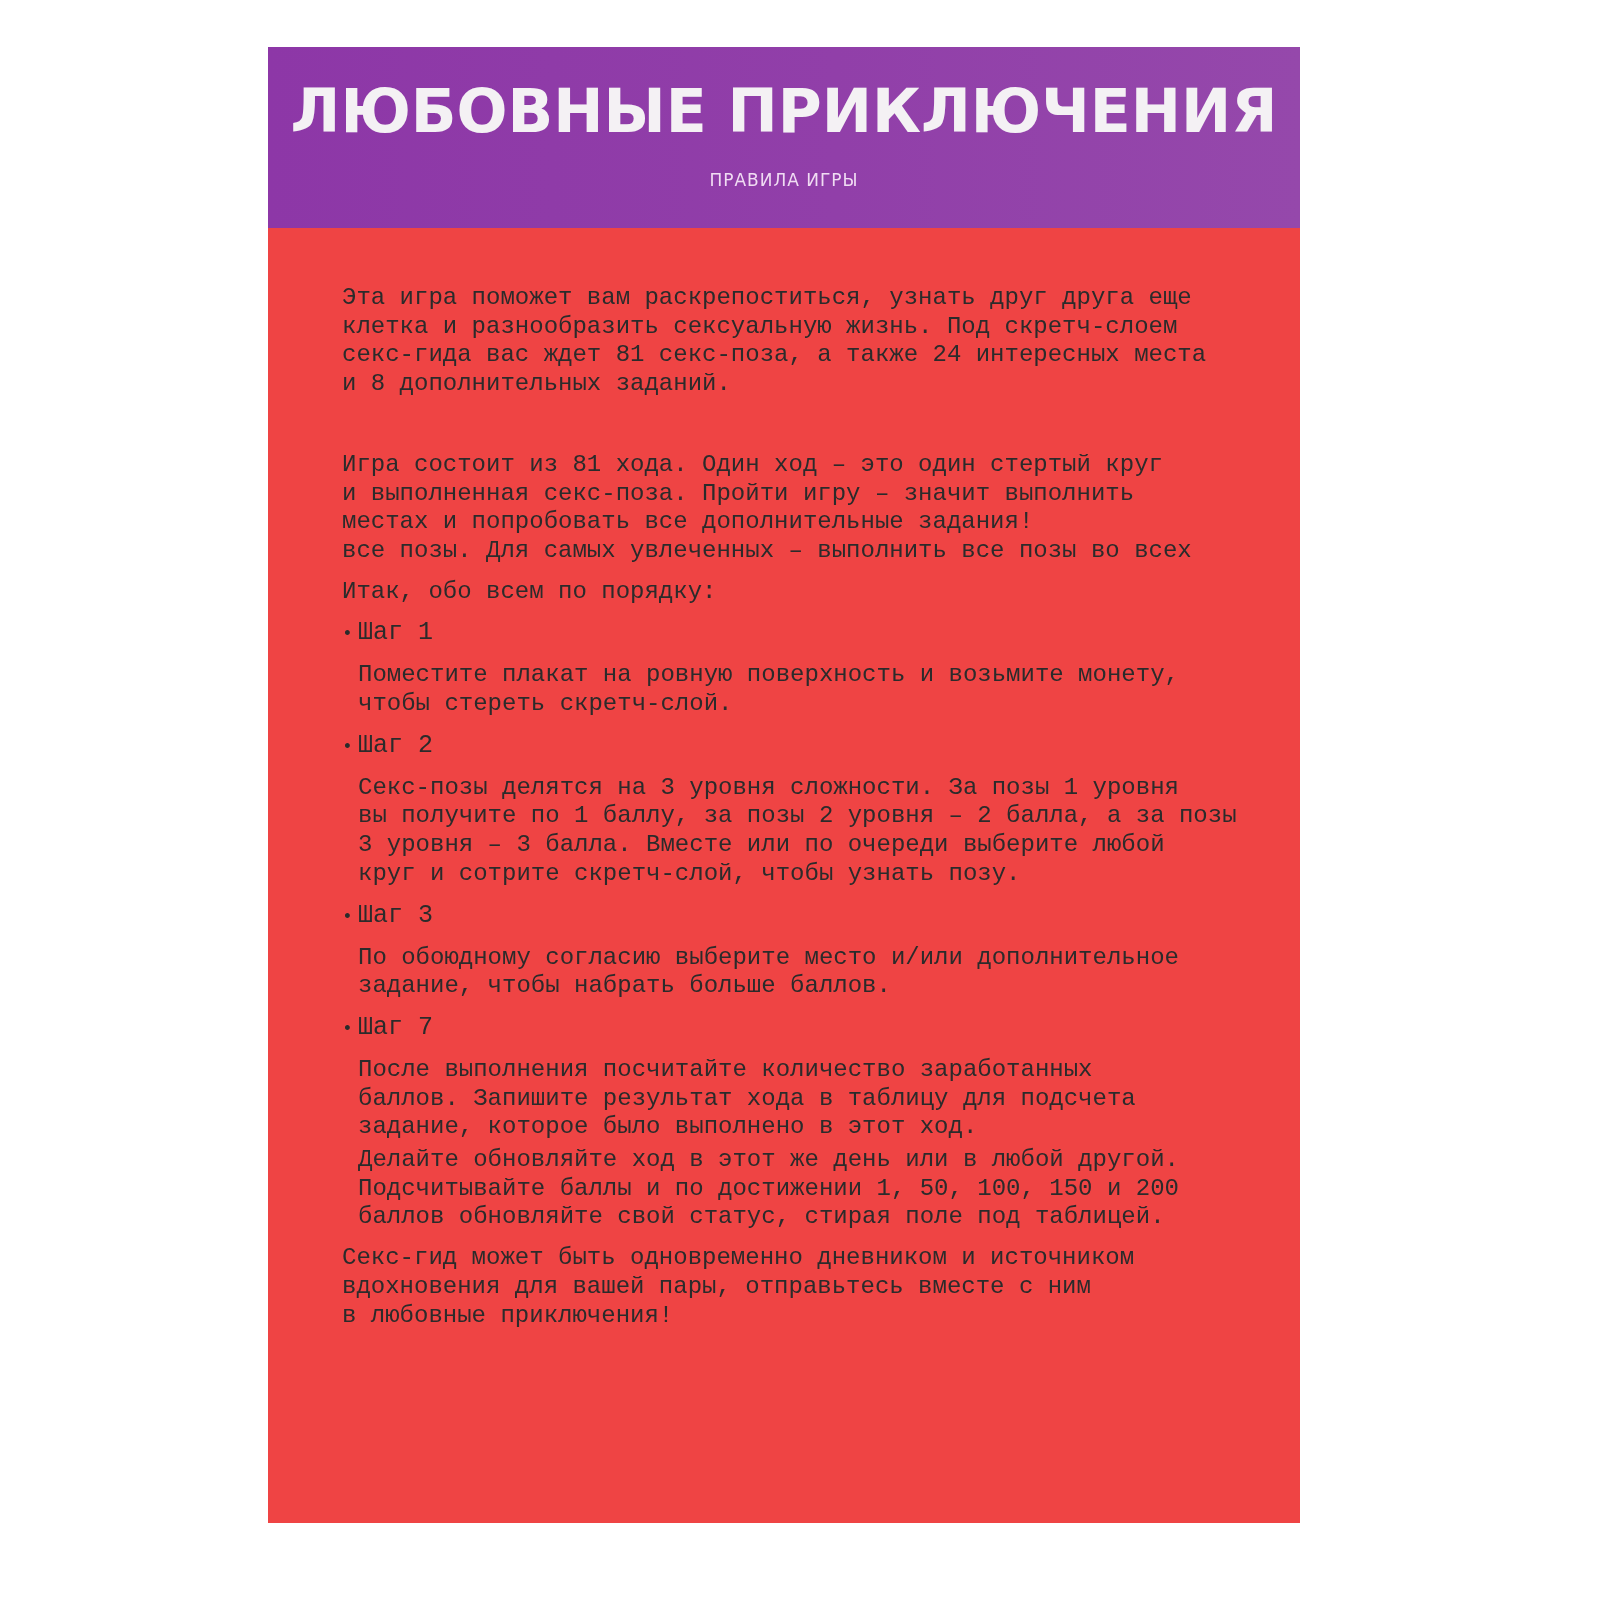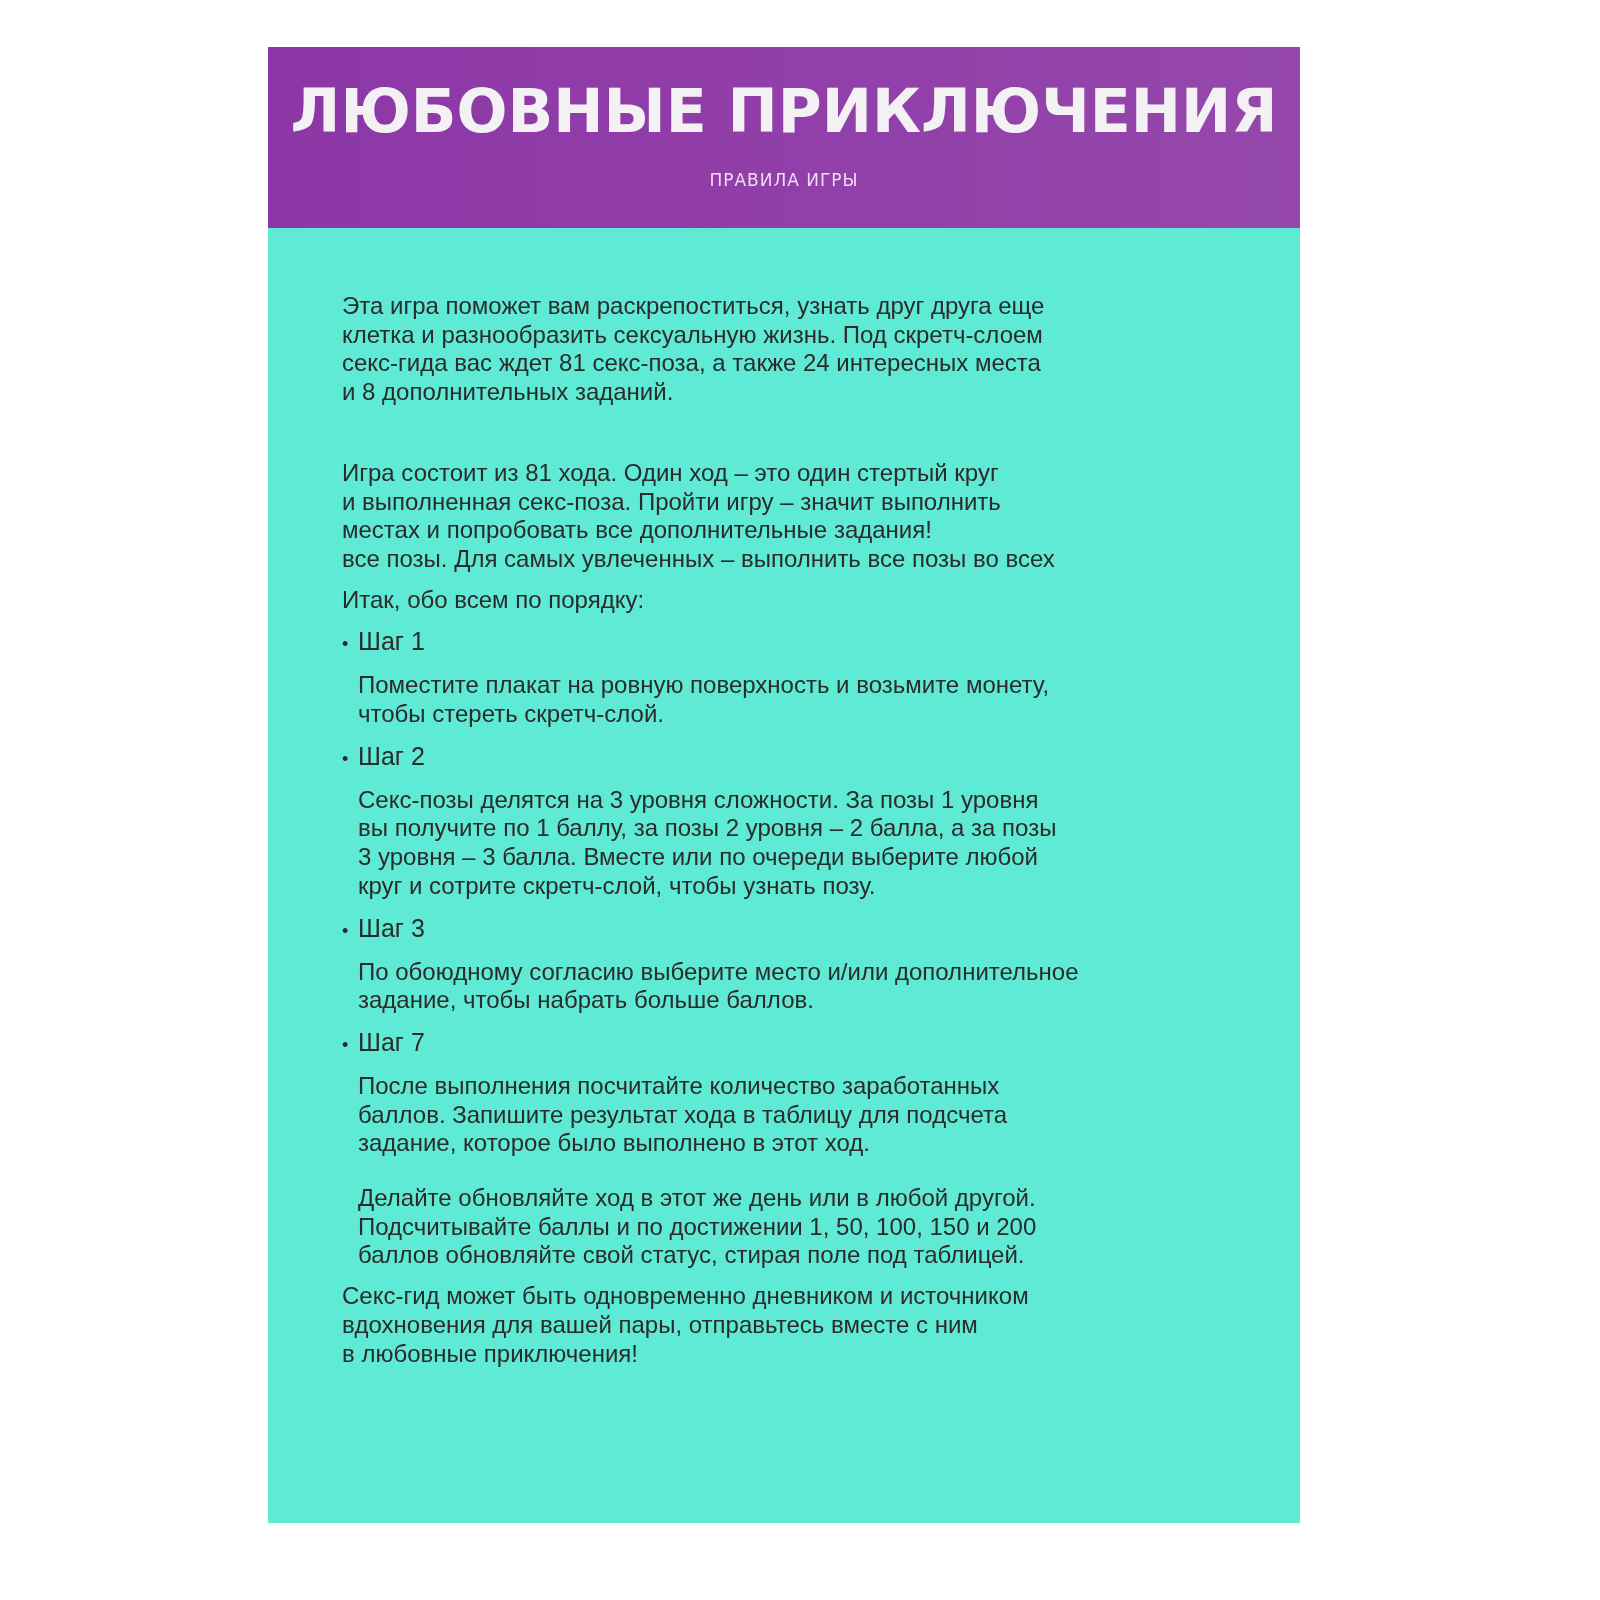--- a/index.html
+++ b/index.html
@@ -13,21 +13,21 @@
       position: relative;
       overflow: hidden;
       font-family: "DejaVu Sans", "Liberation Sans", sans-serif;
     }
     .card {
       position: absolute;
       left: 268px;
       top: 47px;
       width: 1032px;
       height: 1476px;
-      background: #5eead4;
+      background: #ef4444;
     }
     .header {
       position: absolute;
       left: 0;
       top: 0;
       width: 1032px;
       height: 181px;
       background: linear-gradient(90deg, #8d37a7 0%, #913fa9 55%, #9548ab 100%);
     }
     .title {
@@ -54,24 +54,24 @@
       color: #f0dcf3;
       font-family: "DejaVu Sans", sans-serif;
       font-weight: normal;
       font-size: 17px;
       letter-spacing: 1px;
       line-height: 30px;
     }
     .content {
       position: absolute;
       left: 74px;
-      top: 245px;
+      top: 237px;
       width: 900px;
       color: #2b2b2b;
-      font-family: Liberation Sans, sans-serif;
+      font-family: Liberation Mono, monospace;
       font-size: 24px;
       line-height: 28.7px;
     }
     .content p {
       margin: 0;
     }
     .intro {
       margin-bottom: 52px !important;
     }
     .section-heading {
@@ -97,21 +97,21 @@
     .bullet {
       width: 16px;
       display: inline-block;
       font-size: 18px;
       text-align: left;
     }
     .step-body {
       padding-left: 16px;
     }
     .step-body p {
-      margin-bottom: 26px;
+      margin-bottom: 4px;
     }
     .step-body p:last-child {
       margin-bottom: 0;
     }
     .outro {
       margin-top: 12px !important;
     }
     .br-line {
       display: block;
     }

